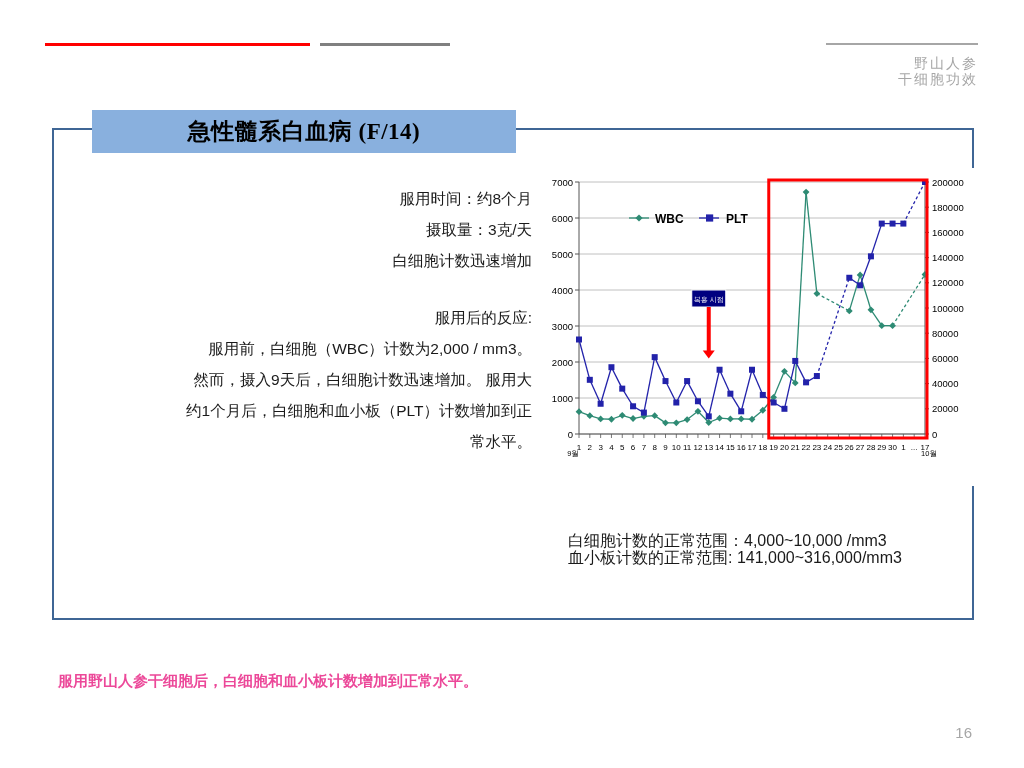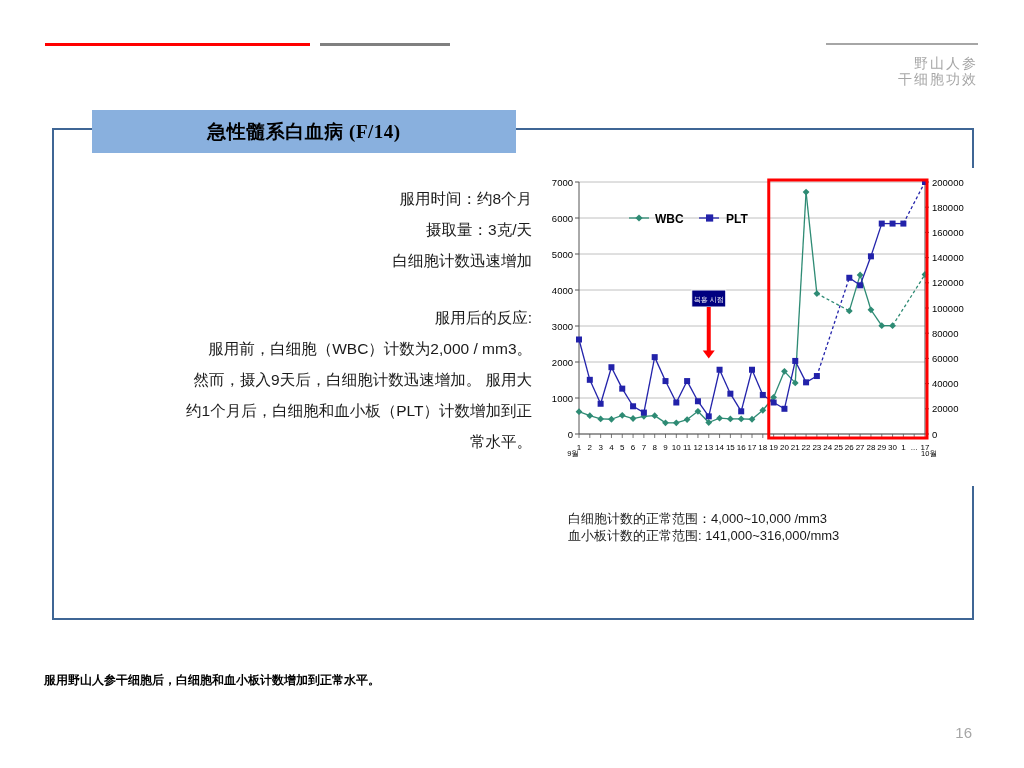--- a/index.html
+++ b/index.html
@@ -41,21 +41,21 @@
   }
   
   #title-banner{
     position:absolute;left:92px;top:110px;width:424px;height:43px;
     background:#89b0de;
     display:flex;align-items:center;justify-content:center;
   }
   #title-text{
     font-family:"Liberation Serif","DejaVu Serif",serif;
     font-weight:bold;
-    font-size:19px;
+    font-size:23px;
     color:#000000;
     letter-spacing:0.5px;
   }
   
   #body-text{
     position:absolute;left:92px;top:183px;width:440px;
     font-size:15.5px;
     color:#1a1a1a;
     line-height:31px;
     text-align:right;
@@ -63,31 +63,31 @@
   #body-text .para{margin:0;}
   #body-text .spacer{height:26px;}
   
   #chart-panel{
     position:absolute;left:533px;top:168px;width:442px;height:318px;
     background:#ffffff;
   }
   #chart-svg{display:block;}
   
   #chart-note{
-    position:absolute;left:568px;top:510px;width:400px;
-    font-size:13px;
+    position:absolute;left:568px;top:532px;width:400px;
+    font-size:16px;
     color:#1a1a1a;
     line-height:17px;
   }
   
   #conclusion{
-    position:absolute;left:44px;top:672px;width:760px;
-    font-size:12px;
+    position:absolute;left:58px;top:672px;width:760px;
+    font-size:15px;
     font-weight:bold;
-    color:#000000;
+    color:#ec4899;
   }
   
   #page-number{
     position:absolute;right:52px;bottom:27px;
     font-size:15px;
     color:#a6a6a6;
   }
 </style>
 </head>
 <body>

